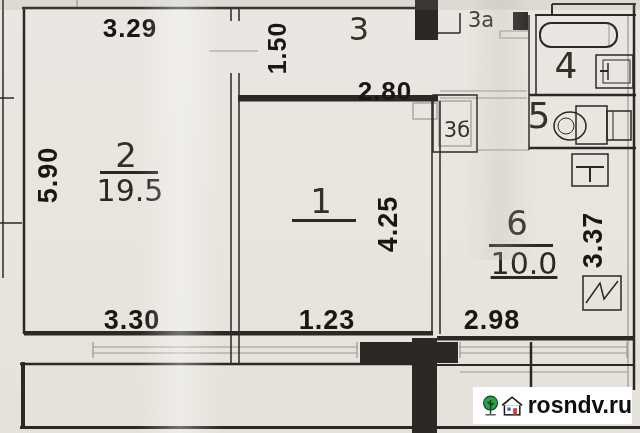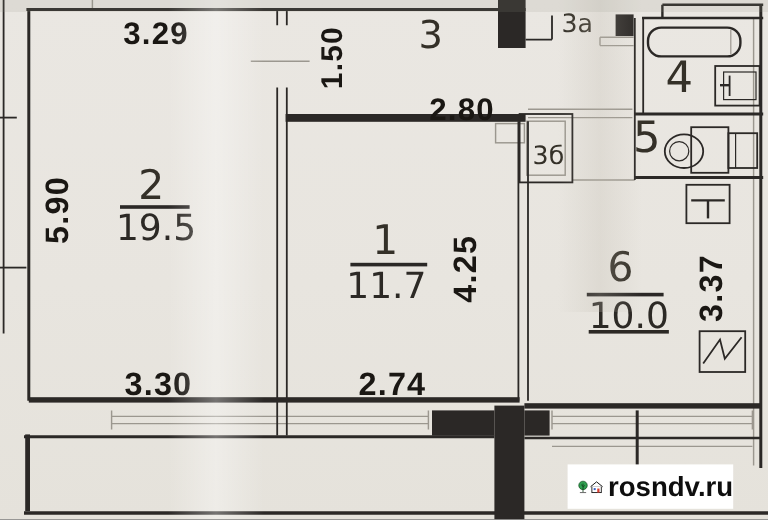--- a/index.html
+++ b/index.html
@@ -16,21 +16,21 @@
   .s3{left:0;top:0;width:640px;height:10px;background:rgba(150,145,135,.15);}
   svg.lines{position:absolute;left:0;top:0;}
   .lbl{position:absolute;text-align:center;color:#2e2b27;line-height:1;white-space:nowrap;}
   .rnum{font-family:"DejaVu Sans", sans-serif;font-weight:400;color:#343028;}
   .rsm{font-family:"DejaVu Sans", sans-serif;font-weight:400;color:#343028;}
   .area{font-family:"DejaVu Sans", sans-serif;font-weight:400;color:#2c2925;}
   .dim{font-weight:700;color:#1a1713;letter-spacing:1px;font-family:"Liberation Sans", sans-serif;}
   .rot{transform:rotate(-90deg);}
   .underline{position:absolute;background:#2b2826;height:2.5px;}
   .logo{
-    position:absolute;left:473px;top:387px;width:138px;height:37px;background:#ffffff;
+    position:absolute;left:473px;top:387px;width:159px;height:37px;background:#ffffff;
     display:flex;align-items:center;justify-content:flex-end;padding-left:8px;box-sizing:border-box;
   }
   .logo-text{font-weight:700;font-size:23px;color:#0e0e0e;margin-left:4px;font-family:"Liberation Sans", sans-serif;}
   .licon{display:block;}
 </style>
 </head>
 <body>
 
 <div class="stage">
 
@@ -110,40 +110,40 @@
       <polyline points="586,303 600,283 604,299 618,281" stroke-width="1.5"></polyline>
     </g>
   </svg>
 
   <div class="lbl rnum" style="left:106px;top:138px;width:40px;font-size:34px;">2</div>
   <div class="underline" style="left:100px;top:171px;width:58px;"></div>
   <div class="lbl area" style="left:92px;top:176px;width:76px;font-size:30px;">19.5</div>
 
   <div class="lbl rnum" style="left:301px;top:184px;width:40px;font-size:34px;">1</div>
   <div class="underline" style="left:292px;top:219px;width:64px;"></div>
-  <div class="lbl area" style="left:286px;top:224px;width:72px;font-size:30px;">11.7</div>
 
   <div class="lbl rnum" style="left:497px;top:206px;width:40px;font-size:34px;">6</div>
   <div class="underline" style="left:489px;top:244px;width:64px;"></div>
   <div class="lbl area" style="left:486px;top:249px;width:76px;font-size:30px;text-decoration:underline;">10.0</div>
 
   <div class="lbl rnum" style="left:344px;top:13px;width:30px;font-size:32px;">3</div>
   <div class="lbl rnum" style="left:548px;top:48px;width:36px;font-size:36px;">4</div>
   <div class="lbl rnum" style="left:524px;top:98px;width:30px;font-size:36px;">5</div>
   <div class="lbl rsm" style="left:461px;top:10px;width:40px;font-size:21px;">3а</div>
   <div class="lbl rsm" style="left:435px;top:120px;width:44px;font-size:21px;">3б</div>
 
   <div class="lbl dim" style="left:85px;top:15px;width:90px;font-size:26px;">3.29</div>
   <div class="lbl dim rot" style="left:238px;top:35px;width:80px;height:26px;font-size:25px;">1.50</div>
   <div class="lbl dim" style="left:345px;top:78px;width:80px;font-size:26px;">2.80</div>
   <div class="lbl dim rot" style="left:5px;top:160px;width:90px;height:30px;font-size:27px;">5.90</div>
   <div class="lbl dim rot" style="left:345px;top:209px;width:90px;height:30px;font-size:27px;">4.25</div>
   <div class="lbl dim rot" style="left:550px;top:225px;width:90px;height:30px;font-size:27px;">3.37</div>
   <div class="lbl dim" style="left:90px;top:307px;width:84px;font-size:27px;">3.30</div>
-  <div class="lbl dim" style="left:285px;top:307px;width:84px;font-size:27px;">2.74</div>
+  <div class="lbl dim" style="left:285px;top:307px;width:84px;font-size:27px;">1.23</div>
+  <div class="lbl dim" style="left:450px;top:307px;width:84px;font-size:27px;">2.98</div>
 
   <div class="streak s1"></div>
   <div class="streak s2"></div>
   <div class="streak s3"></div>
 
   <div class="logo">
     <svg class="licon" width="26" height="30" viewBox="0 0 26 30">
       <circle cx="13" cy="11" r="9.5" fill="#2e9e4f" stroke="#14491f" stroke-width="1.5"></circle>
       <path d="M13,7 V26 M13,13 L9,9.5 M13,15 L17,11" stroke="#0e3a18" stroke-width="1.8" fill="none"></path>
       <path d="M6,27 H20" stroke="#222222" stroke-width="1.5"></path>

